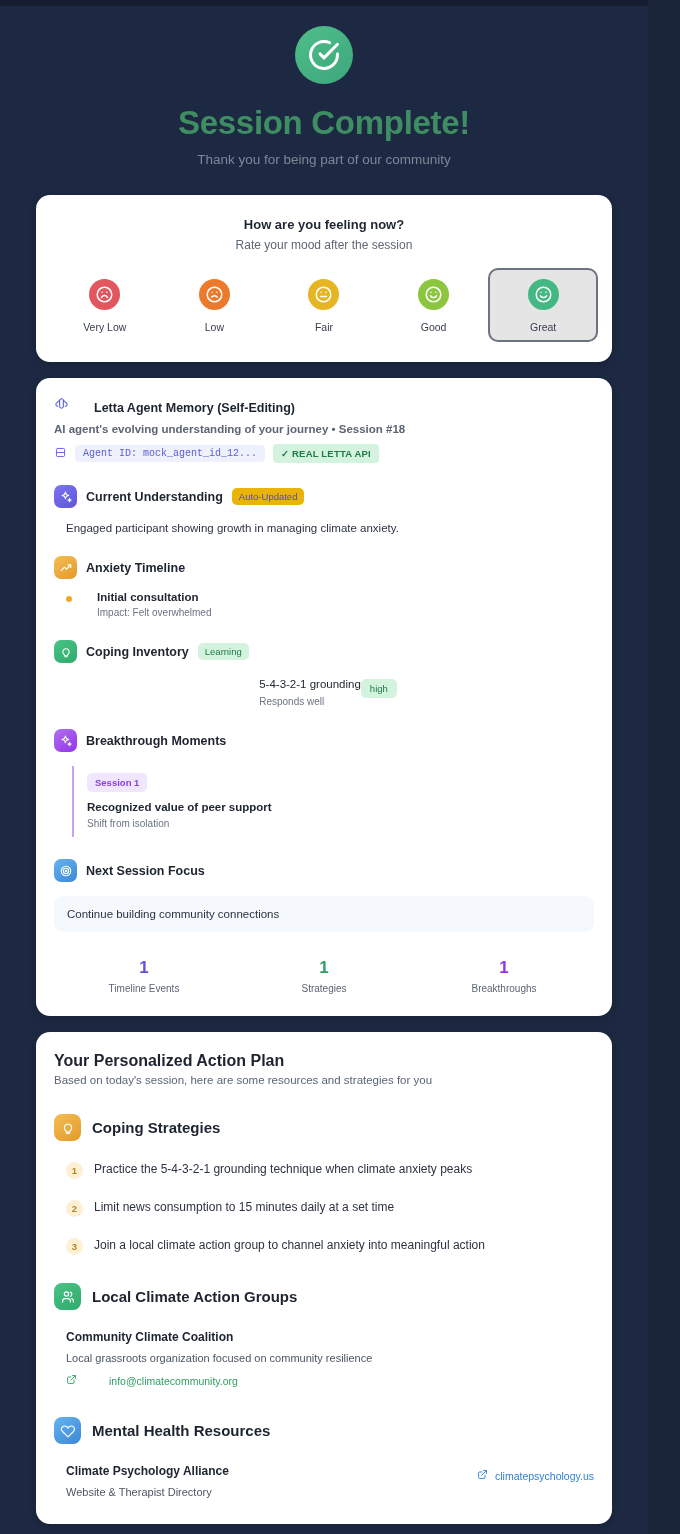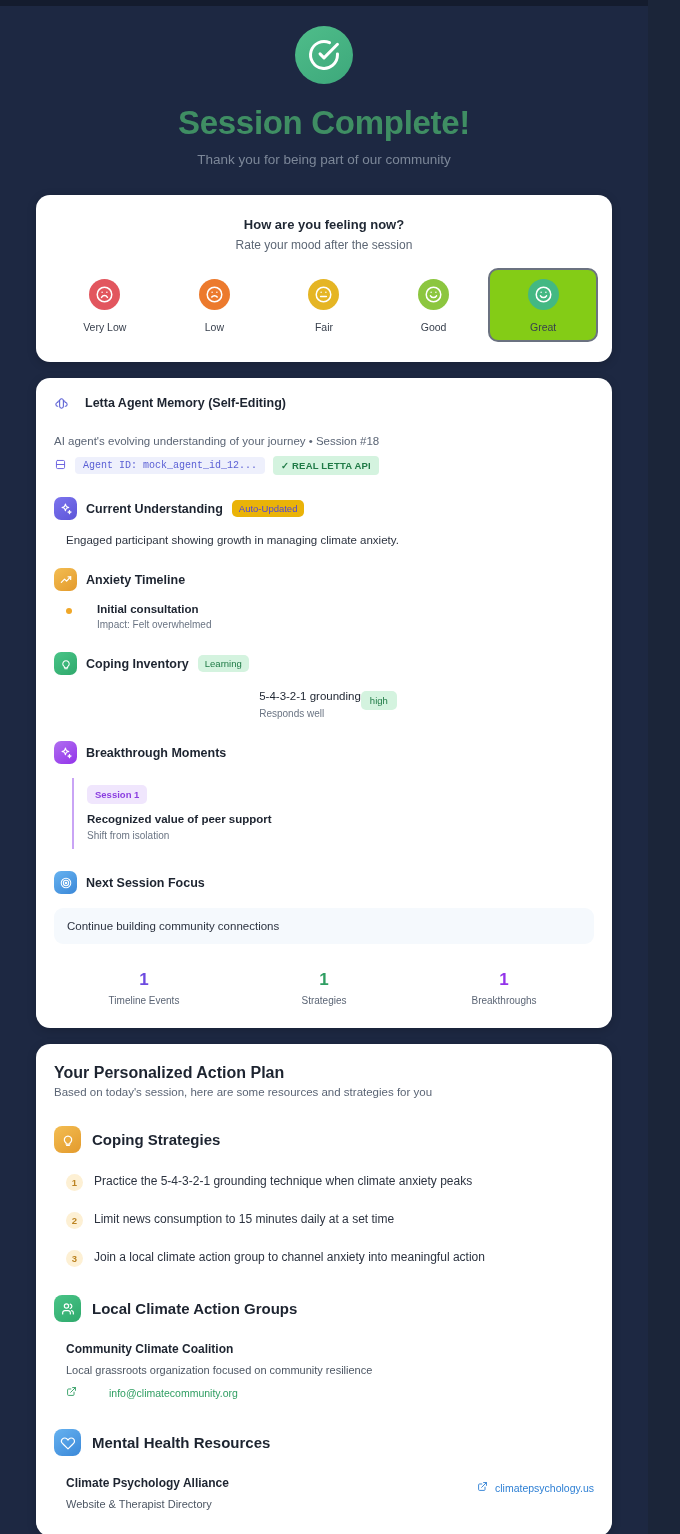--- a/index.html
+++ b/index.html
@@ -82,40 +82,40 @@
   .mood-item {
     flex: 1;
     display: flex; flex-direction: column; align-items: center;
     padding: 9px 4px 7px;
     border: 2px solid transparent;
     border-radius: 10px;
     cursor: pointer;
   }
   .mood-item.selected {
     border-color: #6b7280;
-    background: #84cc16;
+    background: #e5e5e5;
   }
   .mood-face {
     width: 31px; height: 31px; border-radius: 50%;
     display: flex; align-items: center; justify-content: center;
   }
   .mood-label {
     margin-top: 11px;
     font-size: 10.5px;
     color: #39414e;
   }
 
   
   .memory-card { margin-top: 14px; padding: 18px 18px 22px; }
-  .mem-head-row { display: flex; align-items: flex-start; gap: 16px; }
+  .mem-head-row { display: flex; align-items: flex-end; gap: 25px; }
   .mem-title {
     font-size: 12.5px; font-weight: bold; color: #1d2430;
   }
   .mem-sub {
-    margin-top: 20px; font-size: 11.5px; color: #5b6575;
+    margin-top: 8px; font-size: 11.5px; color: #5b6575; font-weight: bold;
   }
   .mem-chips {
     margin-top: 9px; display: flex; align-items: center; gap: 8px;
   }
   .chip-agent {
     background: #eef0fc;
     color: #5a5fd4;
     font-family: "Liberation Mono", monospace;
     font-size: 10px;
     padding: 3px 8px;

